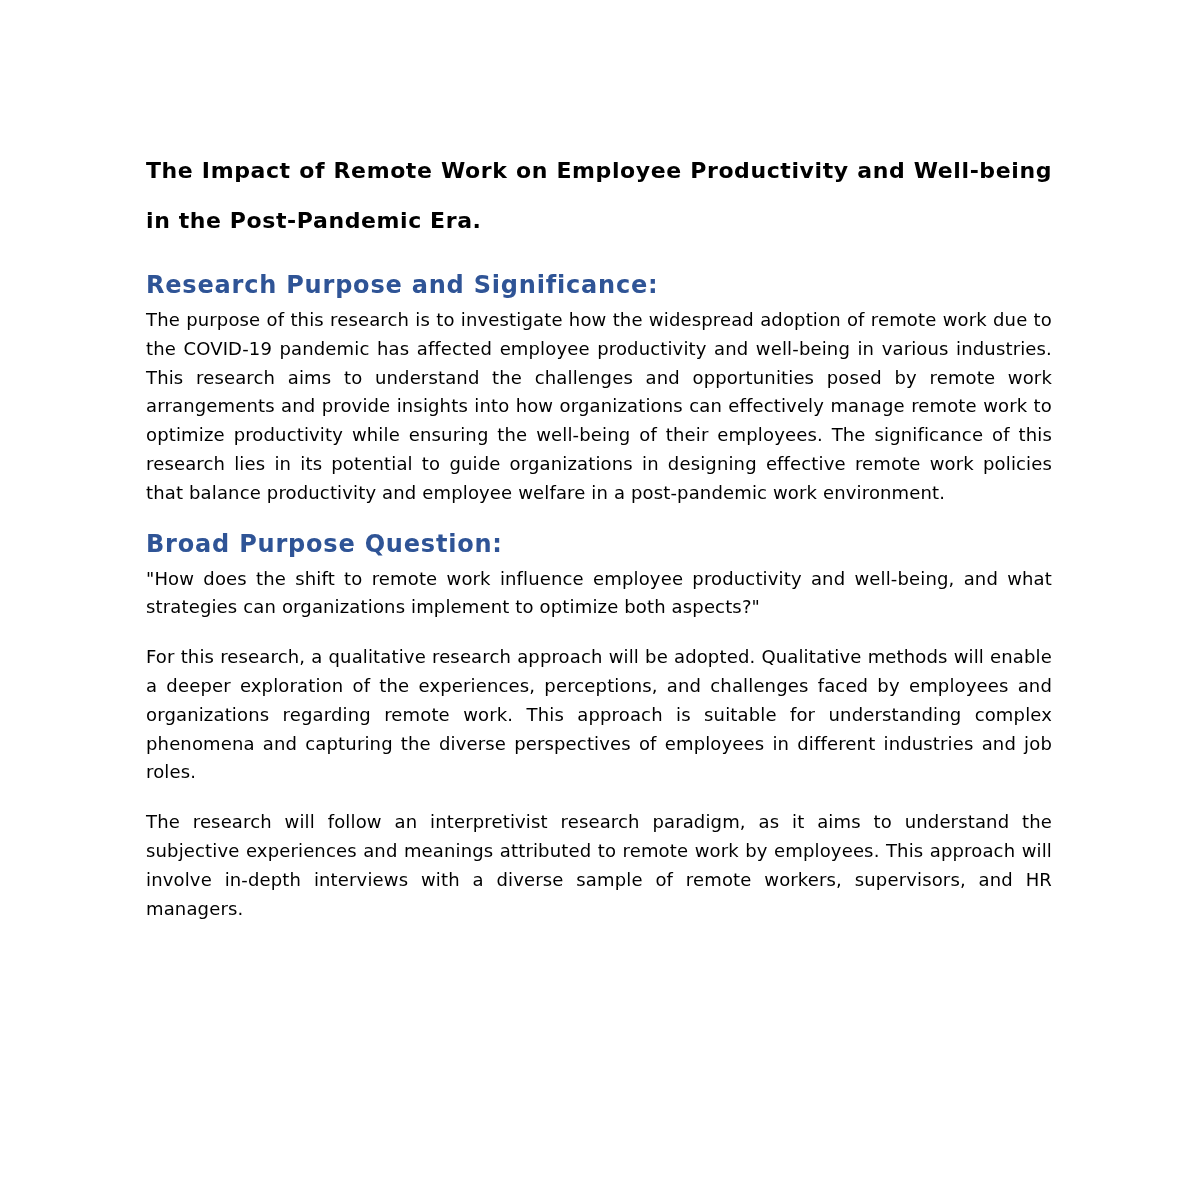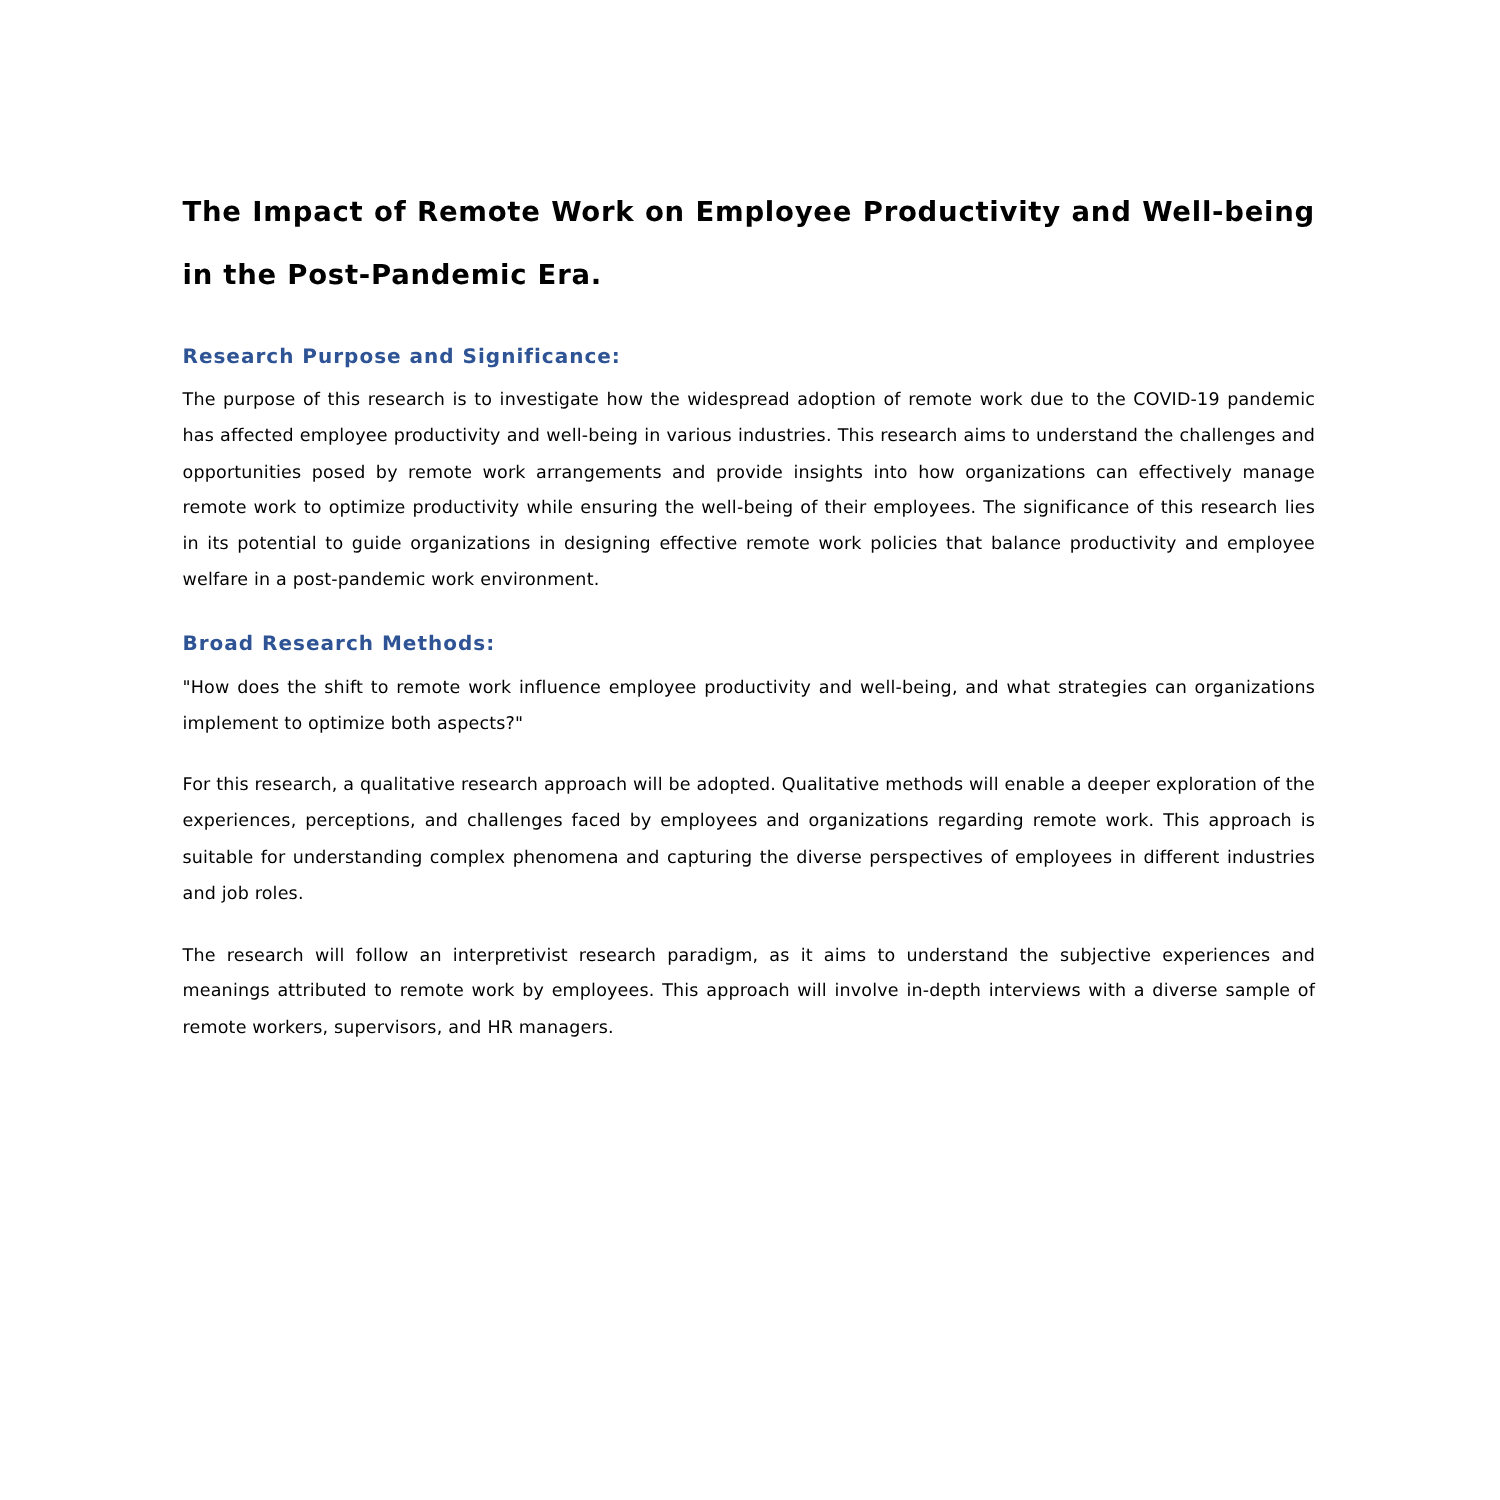--- a/index.html
+++ b/index.html
@@ -16,29 +16,29 @@
     font-weight: bold;
     font-size: 22px;
     line-height: 50px;
     letter-spacing: 0.6px;
     text-align: justify;
     margin: 0;
   }
   .section-heading {
     font-family: "DejaVu Sans", sans-serif;
     font-weight: bold;
-    font-size: 16px;
+    font-size: 24px;
     line-height: 30px;
     color: #2F5496;
     letter-spacing: 0.8px;
     margin: 0;
   }
   .body-text {
     font-family: "DejaVu Sans", sans-serif;
-    font-size: 14px;
+    font-size: 18px;
     line-height: 28.8px;
     text-align: justify;
     margin: 0;
     letter-spacing: 0.15px;
   }
   .section { margin-top: 21px; }
   .section .body-text { margin-top: 6px; }
   #sec-purpose { margin-top: 24px; }
 </style>
 </head>
@@ -46,21 +46,21 @@
 
 <div class="page">
   <h1 class="doc-title">The Impact of Remote Work on Employee Productivity and Well-being in the Post-Pandemic Era.</h1>
 
   <div class="section" id="sec-purpose">
     <h2 class="section-heading">Research Purpose and Significance:</h2>
     <p class="body-text">The purpose of this research is to investigate how the widespread adoption of remote work due to the COVID-19 pandemic has affected employee productivity and well-being in various industries. This research aims to understand the challenges and opportunities posed by remote work arrangements and provide insights into how organizations can effectively manage remote work to optimize productivity while ensuring the well-being of their employees. The significance of this research lies in its potential to guide organizations in designing effective remote work policies that balance productivity and employee welfare in a post-pandemic work environment.</p>
   </div>
 
   <div class="section">
-    <h2 class="section-heading">Broad Research Methods:</h2>
+    <h2 class="section-heading">Broad Purpose Question:</h2>
     <p class="body-text">"How does the shift to remote work influence employee productivity and well-being, and what strategies can organizations implement to optimize both aspects?"</p>
   </div>
 
   <div class="section">
     <p class="body-text">For this research, a qualitative research approach will be adopted. Qualitative methods will enable a deeper exploration of the experiences, perceptions, and challenges faced by employees and organizations regarding remote work. This approach is suitable for understanding complex phenomena and capturing the diverse perspectives of employees in different industries and job roles.</p>
   </div>
 
   <div class="section">
     <p class="body-text">The research will follow an interpretivist research paradigm, as it aims to understand the subjective experiences and meanings attributed to remote work by employees. This approach will involve in-depth interviews with a diverse sample of remote workers, supervisors, and HR managers.</p>
   </div>

